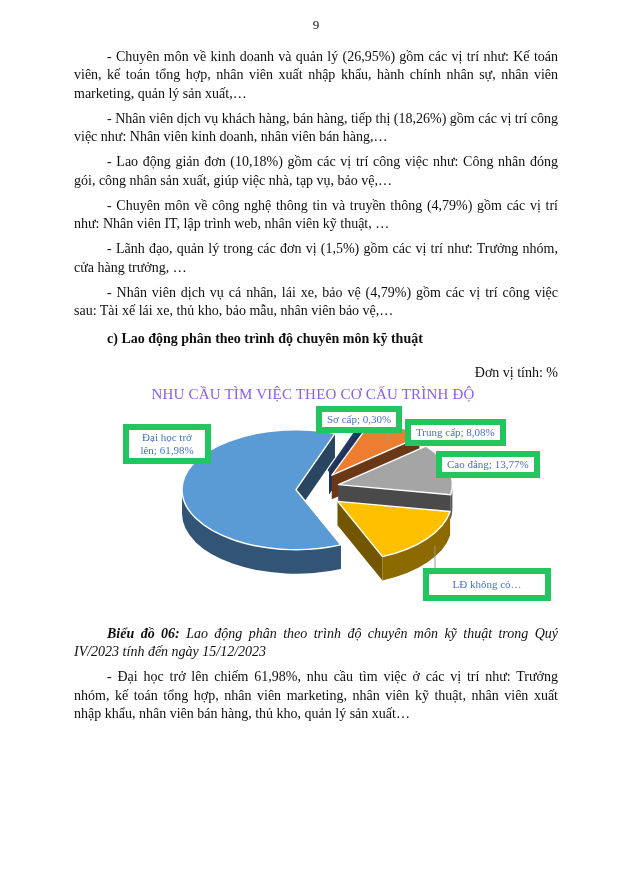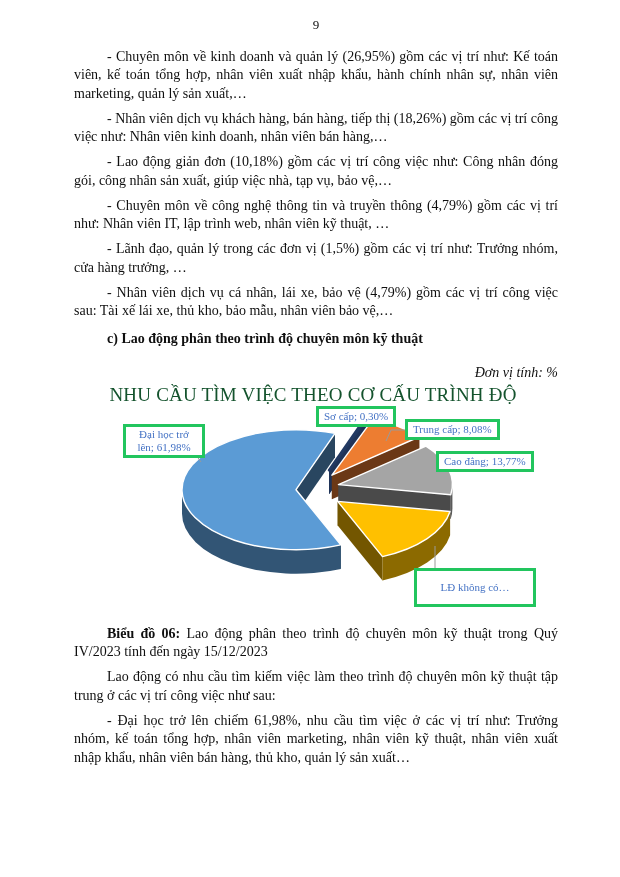--- a/index.html
+++ b/index.html
@@ -5,40 +5,40 @@
   html,body{margin:0;padding:0;background:#e8e8e8}
   .page{
     position:relative;width:620px;height:877px;margin:0 auto;background:#fff;
     box-sizing:border-box;padding:16px 62px 0 74px;
     font-family:"Liberation Serif",serif;font-size:14px;line-height:18.5px;color:#0f0f0f;
     overflow:hidden;
   }
   .pageno{text-align:center;margin:0 0 13px 0;font-size:13px}
   p.para{margin:0 0 6.5px 0;text-align:justify;text-indent:33px}
   .heading{margin:9px 0 16px 0;font-weight:bold;text-indent:33px;text-align:justify}
-  .unit{margin:6px 0 2px 0;text-align:right;font-style:italic}
+  .unit{margin:6px 0 2px 0;text-align:right;}
 
   .chart{position:relative;width:506px;height:232px;margin-left:-14px}
   .chart-title{
     position:absolute;top:1px;left:0;width:100%;text-align:center;
-    color:#14532d;font-size:19px;line-height:17px;letter-spacing:.2px;
+    color:#8b5cf6;font-size:15px;line-height:17px;letter-spacing:.2px;
   }
   .chart svg{position:absolute;left:0;top:0}
   .plabel{
-    position:absolute;background:#fff;border:3px solid #22c55e;color:#4472C4;
+    position:absolute;background:#fff;border:6px solid #22c55e;color:#4472C4;
     font-size:11px;line-height:13px;padding:1px 5px;text-align:center;white-space:nowrap;
     font-family:"Liberation Serif",serif;
   }
   .lbl-sc{left:256px;top:21px}
   .lbl-tc{left:345px;top:34px}
   .lbl-cd{left:376px;top:66px}
   .lbl-dh{left:63px;top:39px;white-space:normal;width:66px}
-  .lbl-ld{left:354px;top:183px;width:106px;padding:10px 5px}
+  .lbl-ld{left:363px;top:183px;width:106px;padding:4px 5px}
 
-  .caption{margin:8px 0 6.5px 0;text-align:justify;text-indent:33px}
+  .caption{margin:8px 0 6.5px 0;font-style:italic;text-align:justify;text-indent:33px}
   .caption .cap-label{font-weight:bold}
 </style>
 </head>
 <body>
 
 <div class="page">
 
   <div class="pageno">9</div>
 
   <p class="para">- Chuyên môn về kinh doanh và quản lý (26,95%) gồm các vị trí như: Kế toán viên, kế toán tổng hợp, nhân viên xuất nhập khẩu, hành chính nhân sự, nhân viên marketing, quản lý sản xuất,…</p>
@@ -85,16 +85,15 @@
     </svg>
     <div class="plabel lbl-sc">Sơ cấp; 0,30%</div>
     <div class="plabel lbl-tc">Trung cấp; 8,08%</div>
     <div class="plabel lbl-cd">Cao đẳng; 13,77%</div>
     <div class="plabel lbl-ld">LĐ không có…</div>
     <div class="plabel lbl-dh">Đại học trở lên; 61,98%</div>
   </div>
 
   <p class="caption"><span class="cap-label">Biểu đồ 06:</span><span> Lao động phân theo trình độ chuyên môn kỹ thuật trong Quý IV/2023 tính đến ngày 15/12/2023</span></p>
 
-  <p class="para">Lao động có nhu cầu tìm kiếm việc làm theo trình độ chuyên môn kỹ thuật tập trung ở các vị trí công việc như sau:</p>
   <p class="para">- Đại học trở lên chiếm 61,98%, nhu cầu tìm việc ở các vị trí như: Trưởng nhóm, kế toán tổng hợp, nhân viên marketing, nhân viên kỹ thuật, nhân viên xuất nhập khẩu, nhân viên bán hàng, thủ kho, quản lý sản xuất…</p>
 
 </div>
 
 </body></html>

